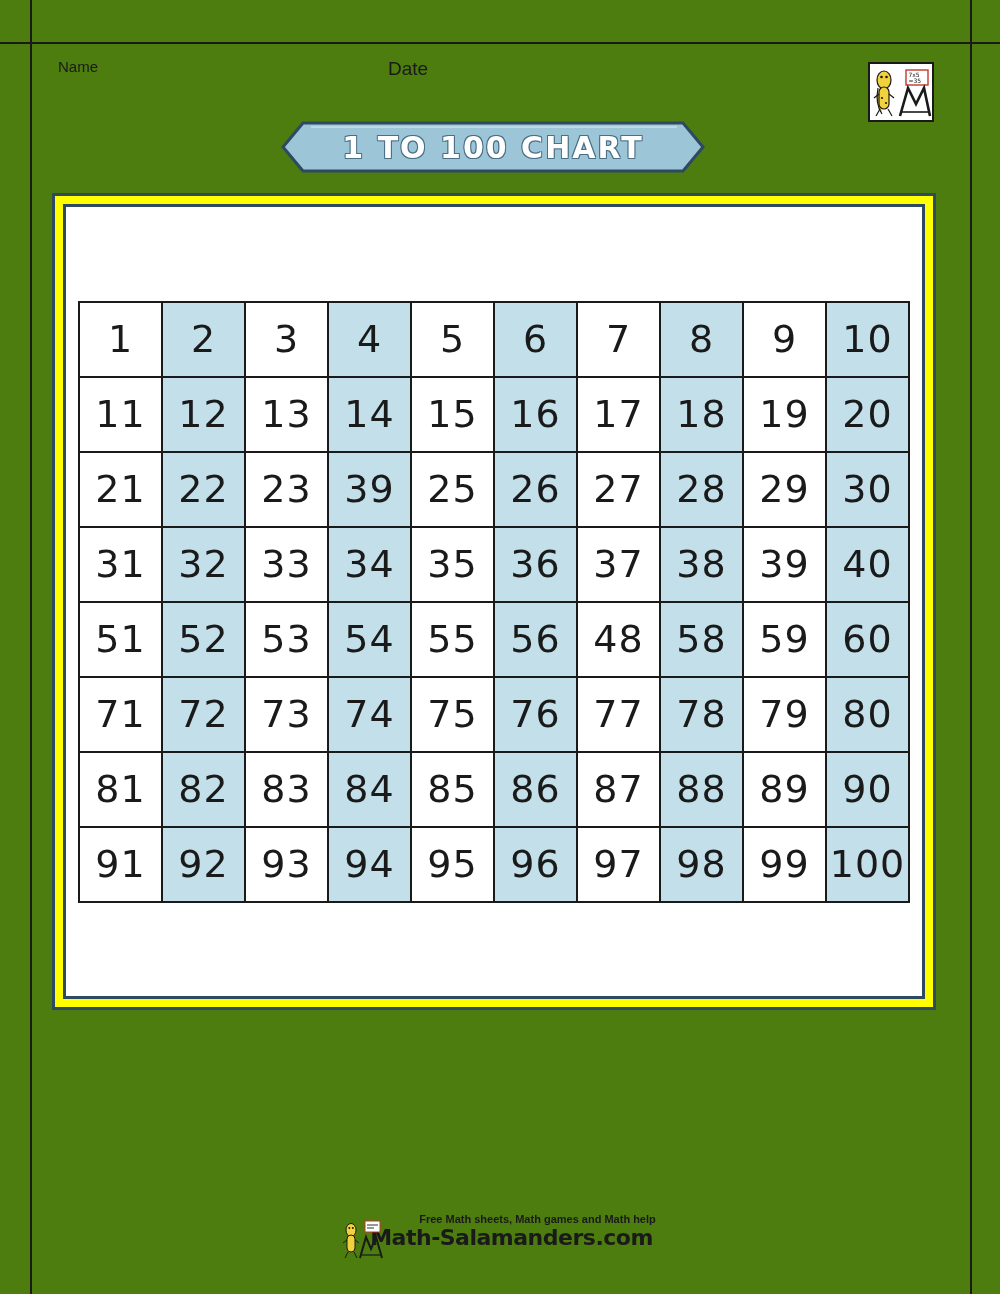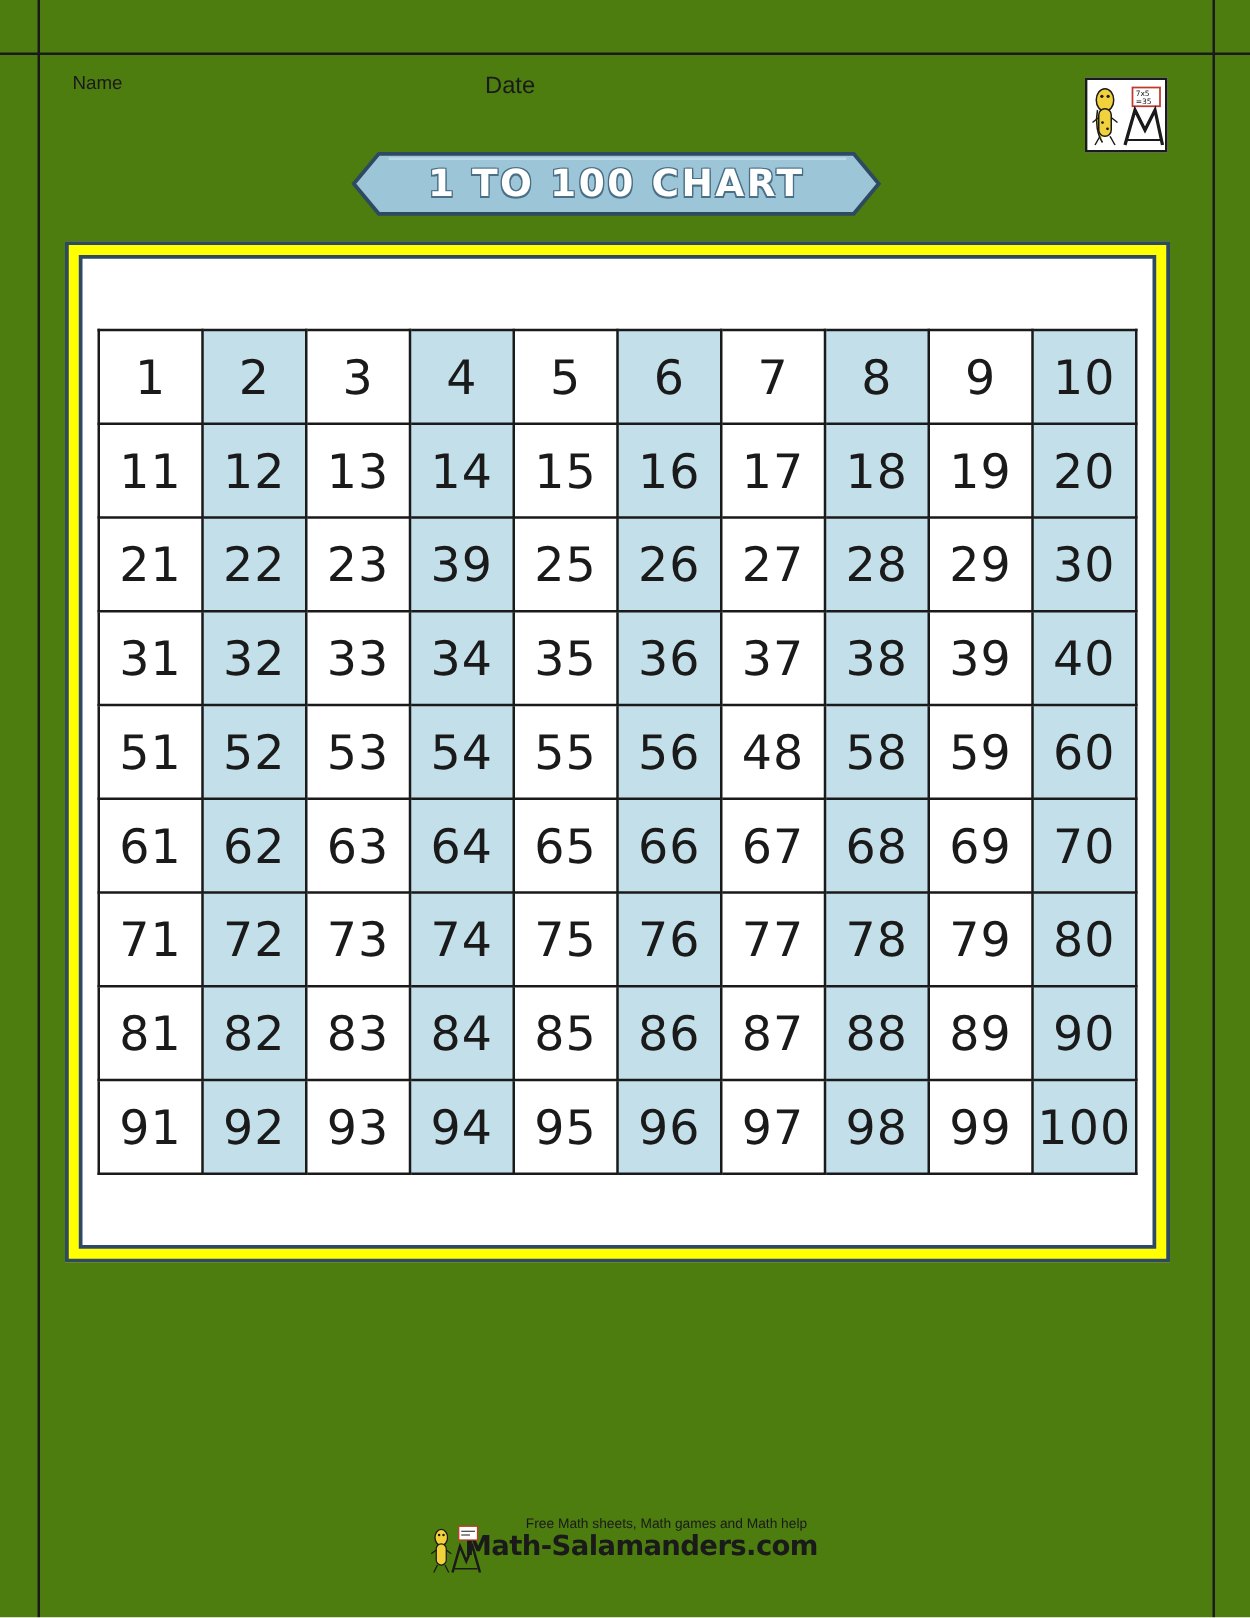--- a/index.html
+++ b/index.html
@@ -152,21 +152,21 @@
   }
   .footer-logo {
     position: absolute;
     left: -4px;
     top: 6px;
     width: 44px;
     height: 42px;
   }
   .footer-tag {
     font-size: 11px;
-    font-weight: normal;
+    font-weight: bold;
     color: #1a1a1a;
     margin-left: 52px;
     line-height: 14px;
     padding-left: 23px;
   }
   .footer-site {
     margin-left: 26px;
     font-family: "DejaVu Sans", sans-serif;
     font-size: 22px;
     font-weight: bold;
@@ -284,32 +284,20 @@
             <td>51</td>
             <td class="shaded">52</td>
             <td>53</td>
             <td class="shaded">54</td>
             <td>55</td>
             <td class="shaded">56</td>
             <td>48</td>
             <td class="shaded">58</td>
             <td>59</td>
             <td class="shaded">60</td>
-          </tr>
-          <tr>
-            <td>61</td>
-            <td class="shaded">62</td>
-            <td>63</td>
-            <td class="shaded">64</td>
-            <td>65</td>
-            <td class="shaded">66</td>
-            <td>67</td>
-            <td class="shaded">68</td>
-            <td>69</td>
-            <td class="shaded">70</td>
           </tr>
           <tr>
             <td>71</td>
             <td class="shaded">72</td>
             <td>73</td>
             <td class="shaded">74</td>
             <td>75</td>
             <td class="shaded">76</td>
             <td>77</td>
             <td class="shaded">78</td>

